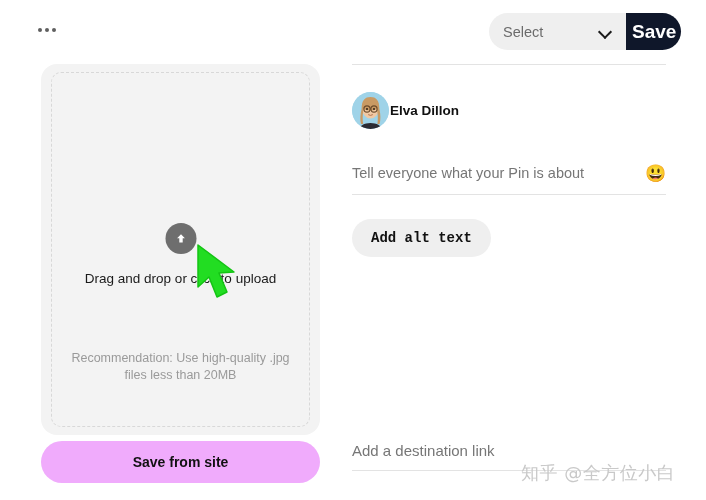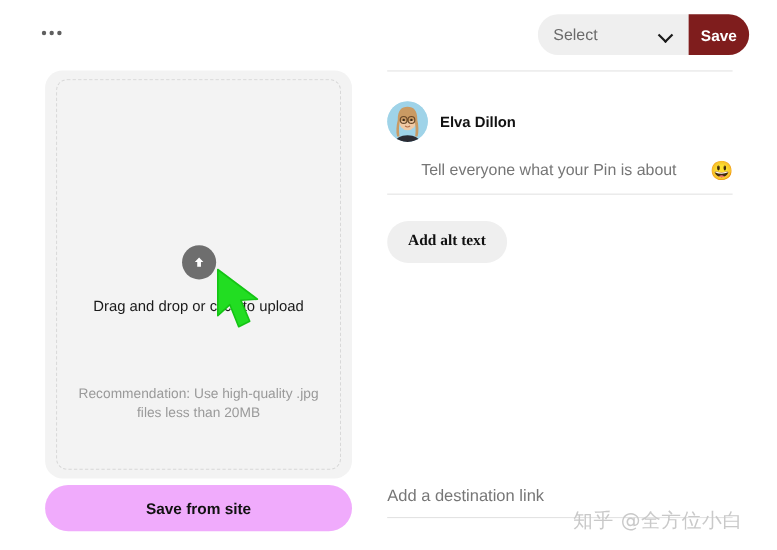--- a/index.html
+++ b/index.html
@@ -54,25 +54,25 @@
     position: absolute;
     left: 0; top: 1px;
     width: 8px; height: 8px;
     border-right: 2.2px solid #1a1a1a;
     border-bottom: 2.2px solid #1a1a1a;
     transform: rotate(45deg);
   }
   .save-btn {
     position: absolute; left: 626px; top: 13px;
     width: 55px; height: 37px;
-    background: #7f1d1d;
+    background: #0f172a;
     border: none;
     border-radius: 0 19px 19px 0;
     color: #ffffff;
-    font-size: 14px;
+    font-size: 19px;
     font-weight: bold;
     font-family: "Liberation Sans", sans-serif;
     cursor: pointer;
   }
 
   
   .upload-card {
     position: absolute;
     left: 41px; top: 64px;
     width: 279px; height: 371px;
@@ -156,42 +156,41 @@
     cursor: text;
   }
   .field-underline {
     height: 1px;
     background: #e3e3e3;
     width: 314px;
   }
   .author-row {
     display: flex;
     align-items: center;
-    gap: 11px;
+    gap: 1px;
     margin-top: 27px;
   }
   .avatar {
     width: 37px; height: 37px;
     border-radius: 50%;
     overflow: hidden;
     flex: 0 0 auto;
     background: #a8d8ea;
   }
   .avatar svg { display: block; }
   .author-name {
     font-size: 13.5px;
     font-weight: bold;
     color: #111111;
   }
   .desc-row {
     display: flex;
     align-items: center;
-    margin-top: 16px;
+    margin-top: 34px;
     padding-bottom: 11px;
-    text-align: center;
   }
   .desc-placeholder {
     flex: 1;
     font-size: 14.5px;
     color: #767676;
     cursor: text;
   }
   .emoji-btn {
     font-size: 17px;
     line-height: 1;
@@ -203,21 +202,21 @@
     margin-top: 24px;
     display: inline-block;
     background: #efefef;
     border: none;
     border-radius: 21px;
     height: 38px;
     padding: 0 19px;
     font-size: 14px;
     font-weight: bold;
     color: #111111;
-    font-family: Liberation Serif, serif;
+    font-family: Liberation Mono, monospace;
     cursor: pointer;
     text-align: right;
   }
   .dest-link-wrap {
     position: absolute;
     left: 352px; top: 442px;
     width: 314px;
   }
   .dest-link-placeholder {
     font-size: 15px;

